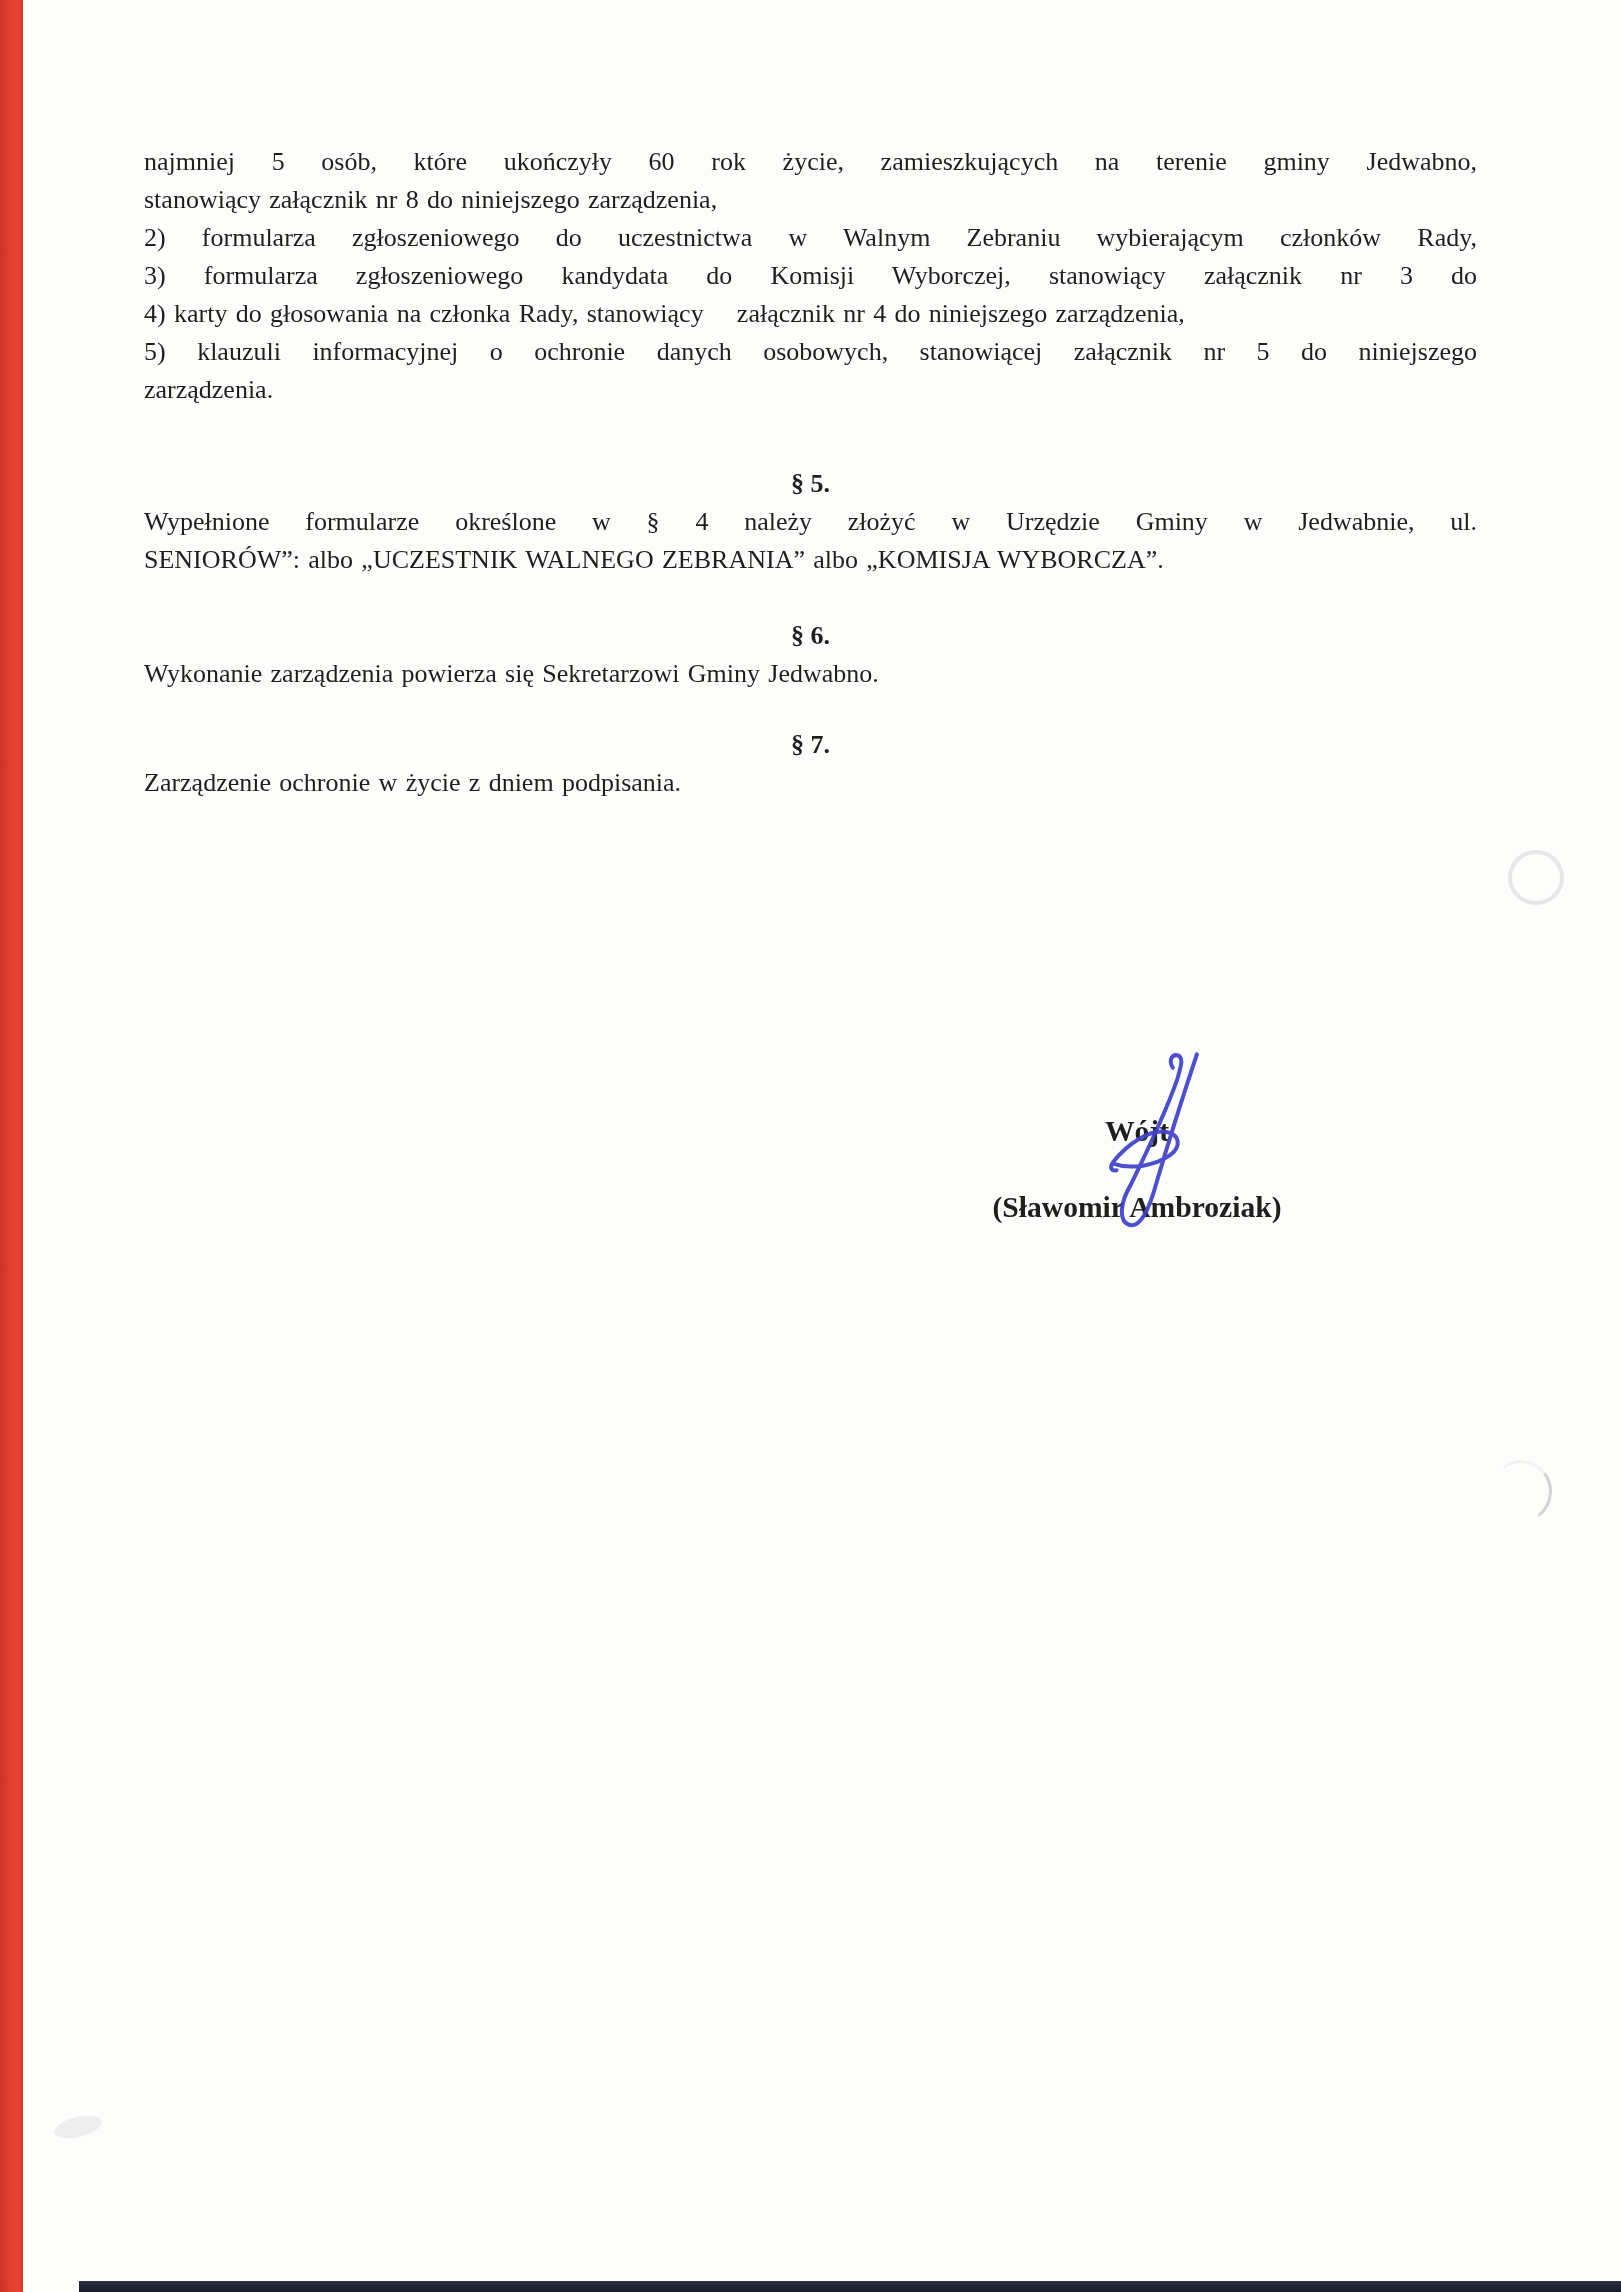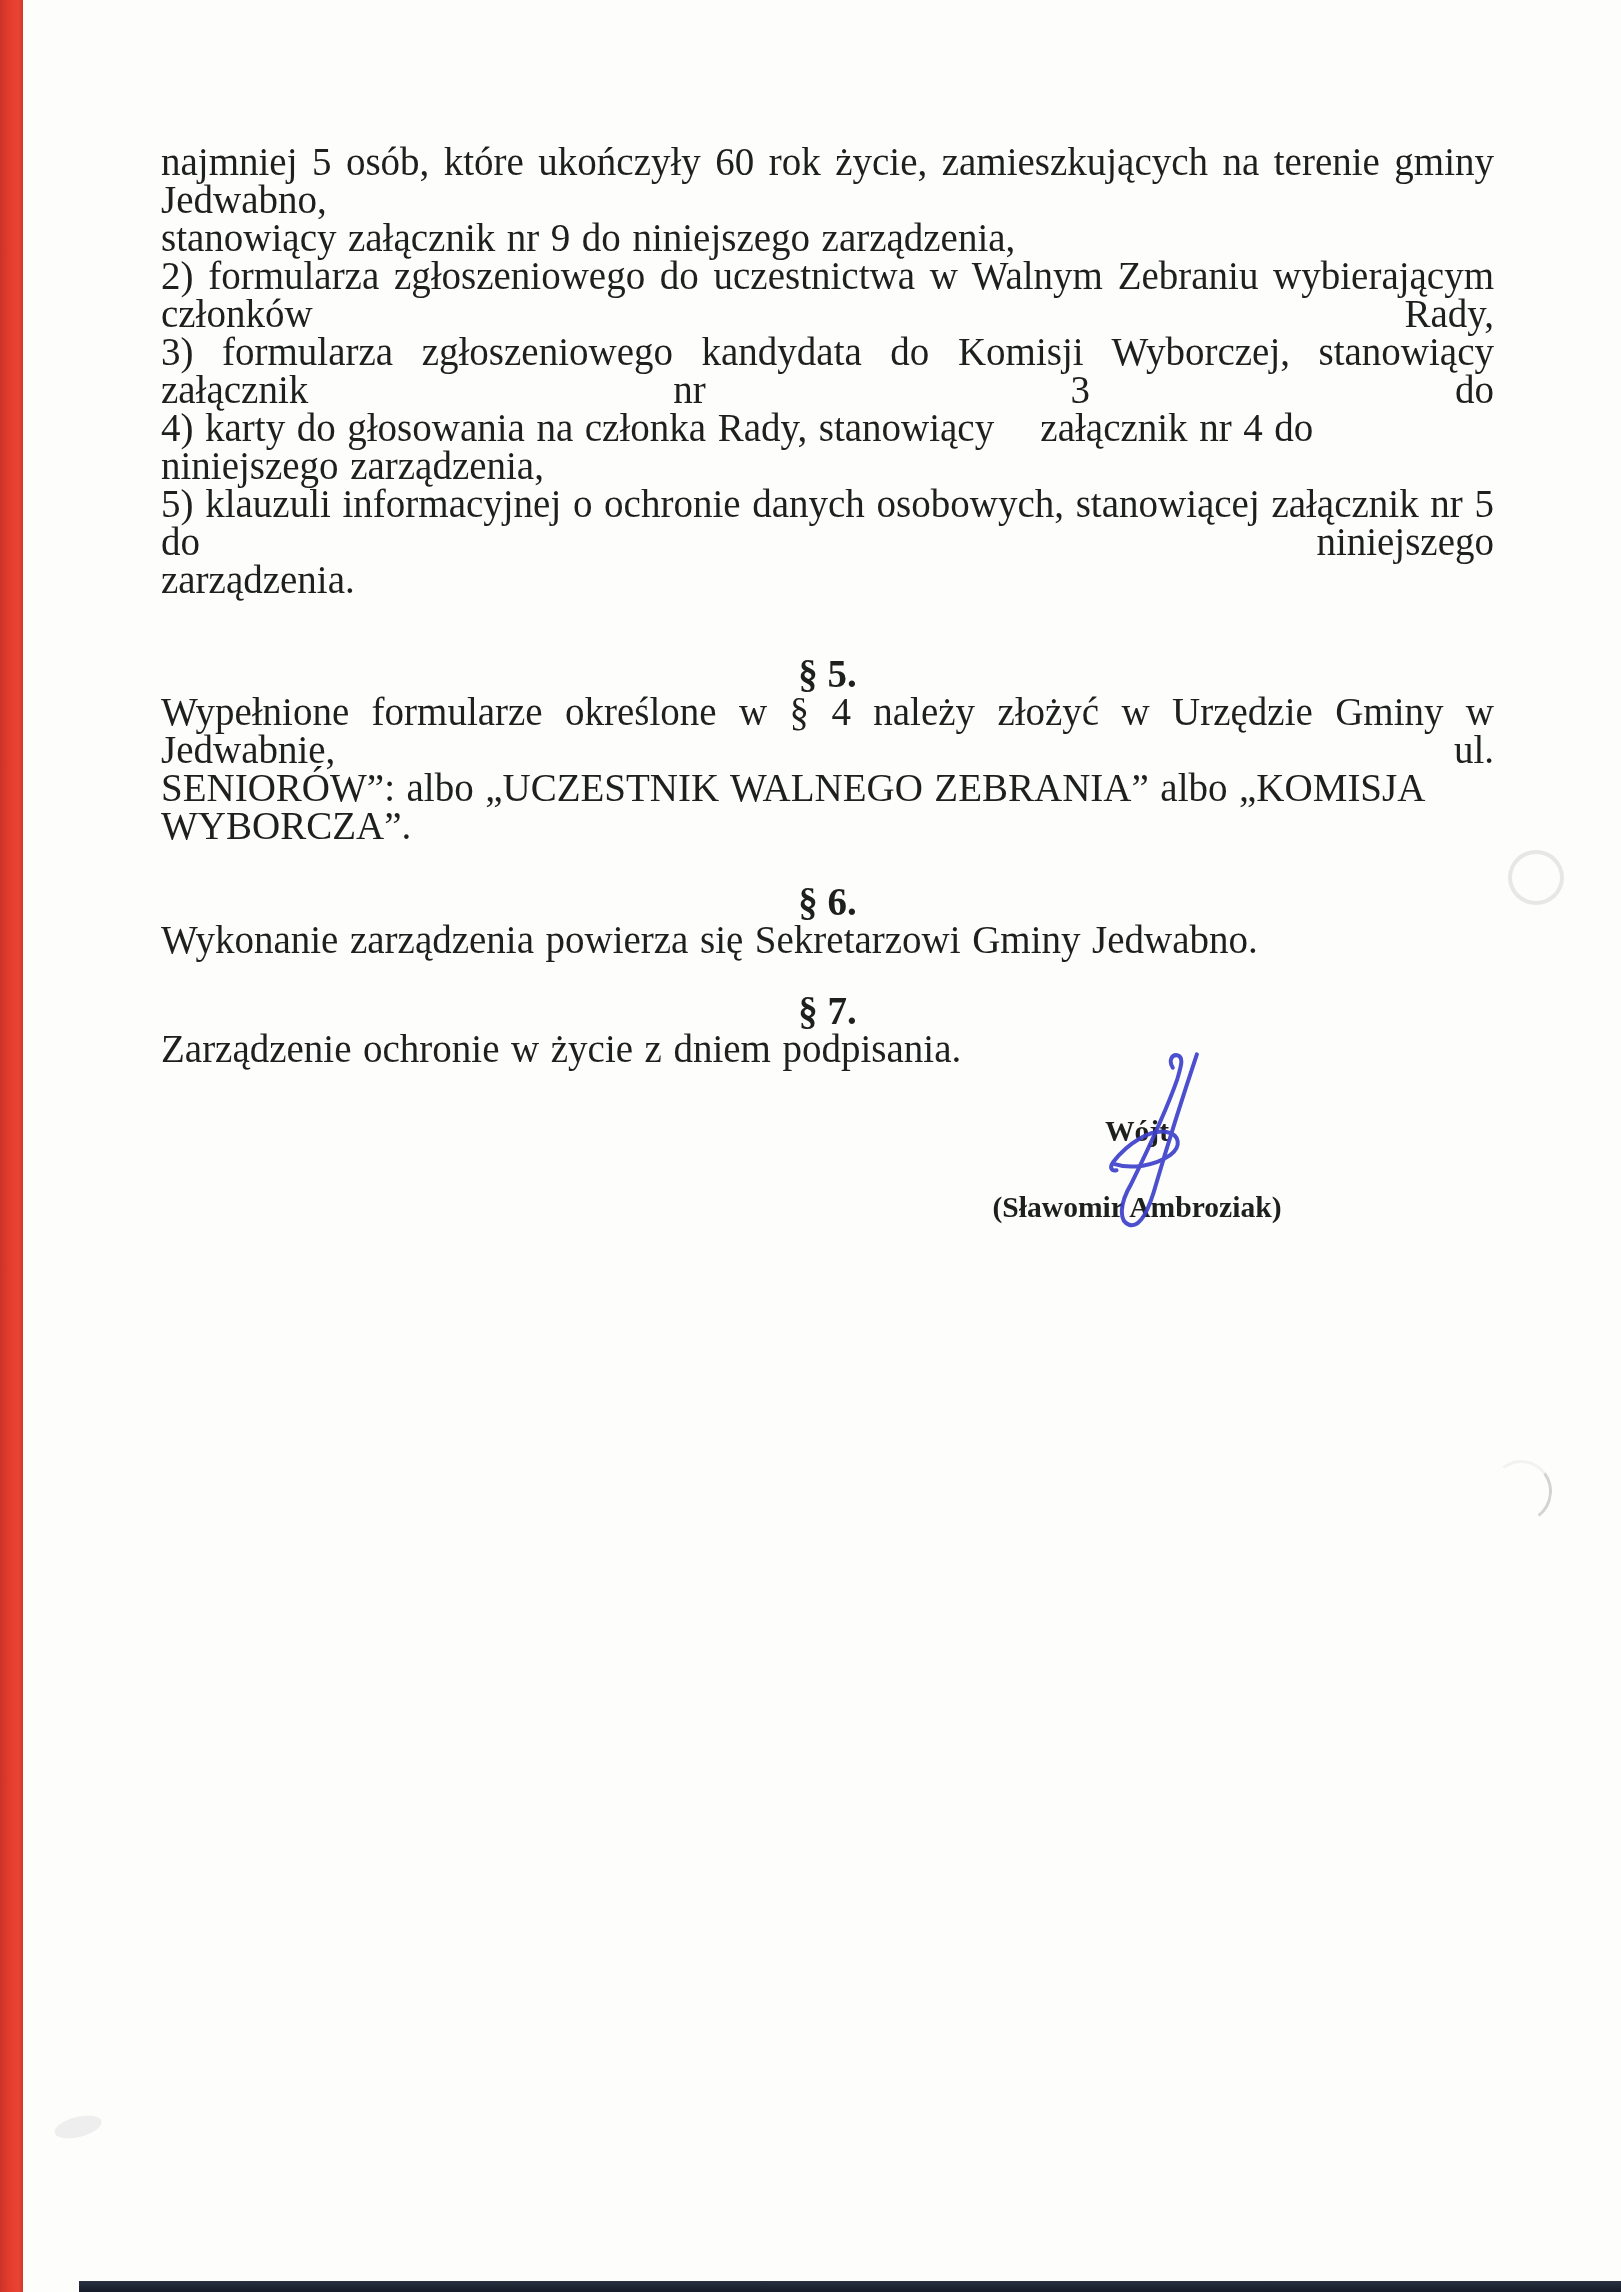--- a/index.html
+++ b/index.html
@@ -32,22 +32,22 @@
     border-radius:50%;
     transform:rotate(8deg);
   }
   .smudge{
     position:absolute;left:54px;top:2117px;width:48px;height:19.7px;
     background:rgba(200,200,200,.28);border-radius:50%;
     transform:rotate(-14deg);
   }
   
   .content{
-    position:absolute;left:161px;top:143px;width:1333px;
-    font-size:39px;line-height:38px;font-family:Liberation Serif, serif;
+    position:absolute;left:144px;top:143px;width:1333px;
+    font-size:26px;line-height:38px;font-family:Liberation Serif, serif;
   }
   .ln{white-space:normal;}
   .plain{word-spacing:1.8px;}
   .st{text-align:justify;text-align-last:justify;}
   .ctr{text-align:center;font-weight:bold;}
   .gap63{margin-top:56px;}
   .gap42{margin-top:38px;}
   .gap37{margin-top:33px;}
   
   .sig{
@@ -66,21 +66,21 @@
 <div class="page">
 
   <div class="stripe"></div>
   <div class="bottombar"></div>
   <div class="ring"></div>
   <div class="arc"></div>
   <div class="smudge"></div>
 
   <div class="content">
     <div class="ln st">najmniej 5 osób, które ukończyły 60 rok życie, zamieszkujących na terenie gminy Jedwabno,</div>
-    <div class="ln plain">stanowiący załącznik nr 9 do niniejszego zarządzenia,</div>
+    <div class="ln plain">stanowiący załącznik nr 8 do niniejszego zarządzenia,</div>
     <div class="ln st">2) formularza zgłoszeniowego do uczestnictwa w Walnym Zebraniu wybierającym członków Rady,</div>
     <div class="ln st">3) formularza zgłoszeniowego kandydata do Komisji Wyborczej, stanowiący załącznik nr 3 do</div>
     <div class="ln plain">4) karty do głosowania na członka Rady, stanowiący &nbsp; &nbsp;załącznik nr 4 do niniejszego zarządzenia,</div>
     <div class="ln st">5) klauzuli informacyjnej o ochronie danych osobowych, stanowiącej załącznik nr 5 do niniejszego</div>
     <div class="ln plain">zarządzenia.</div>
 
     <div class="ln ctr gap63">§ 5.</div>
     <div class="ln st">Wypełnione formularze określone w § 4 należy złożyć w Urzędzie Gminy w Jedwabnie, ul.</div>
     <div class="ln plain">SENIORÓW”: albo „UCZESTNIK WALNEGO ZEBRANIA” albo „KOMISJA WYBORCZA”.</div>
 

